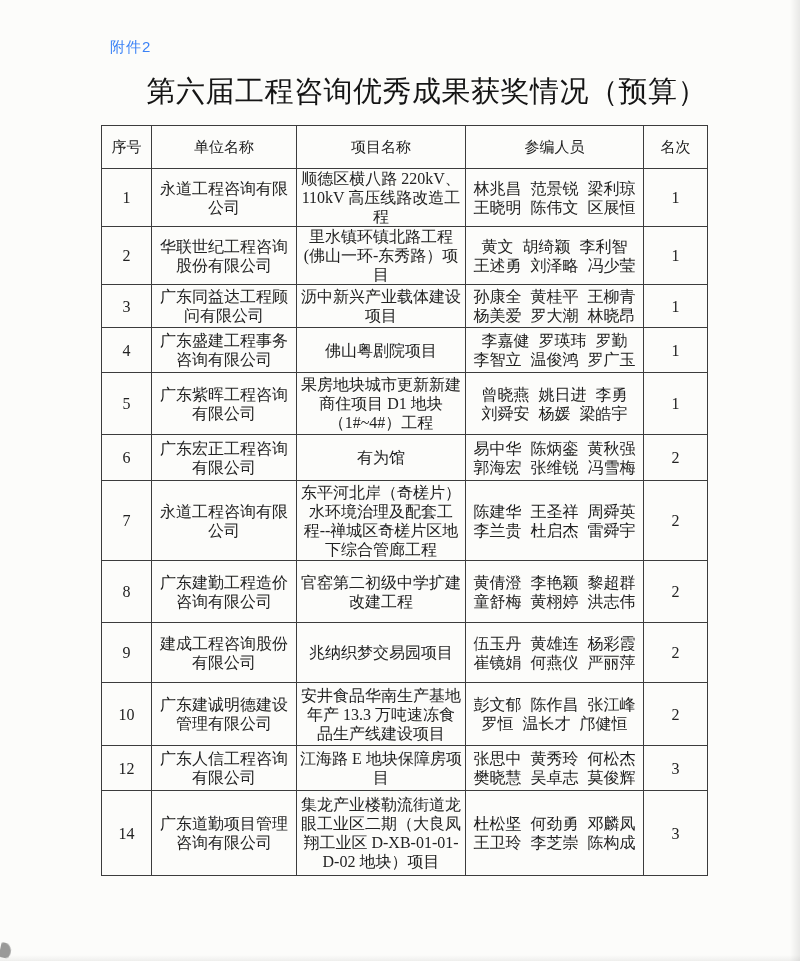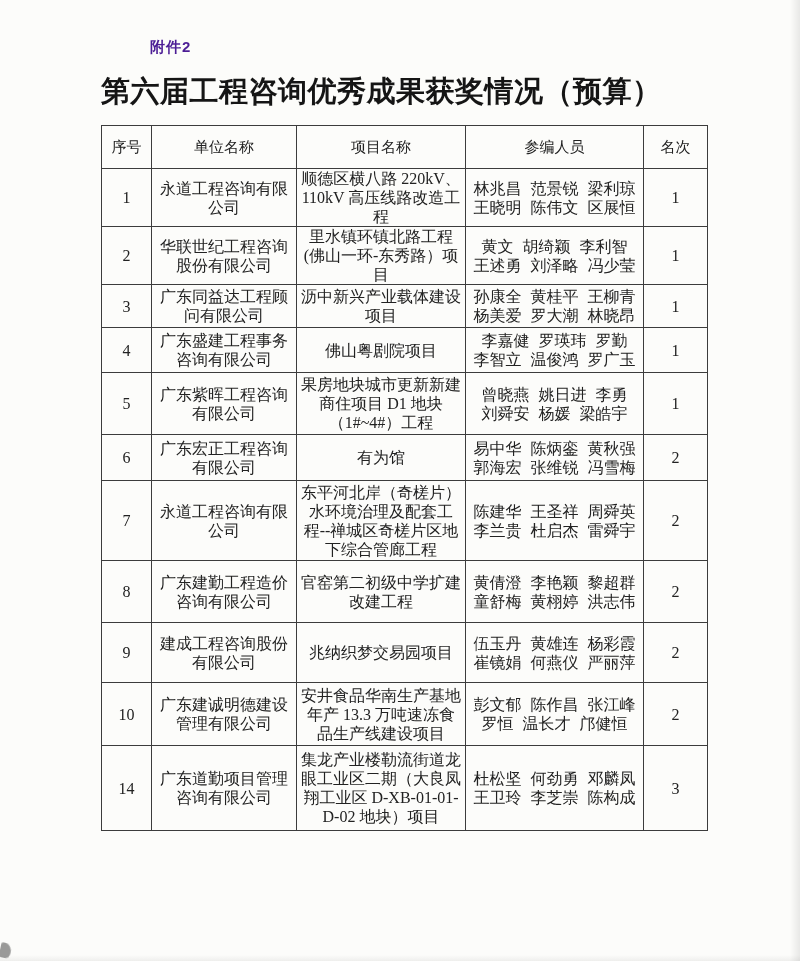--- a/index.html
+++ b/index.html
@@ -21,26 +21,26 @@
   }
   .corner-smudge{
     position:absolute;left:0;bottom:3px;width:11px;height:15px;
     background:#5a5a5a;opacity:.6;border-radius:2px 60% 40% 2px;
     transform:rotate(12deg);filter:blur(0.5px);
     pointer-events:none;
   }
   .attachment{
     position:absolute;left:110px;top:38px;
     font-family:"Liberation Sans","DejaVu Sans",sans-serif;
-    font-size:15px;font-weight:700;letter-spacing:1px;color:#4c1d95;margin-left:40px;
+    font-size:15px;font-weight:400;letter-spacing:1px;color:#3b82f6;
   }
   .doc-title{
     position:absolute;left:101px;top:72px;width:606px;
-    text-align:left;white-space:nowrap;
-    font-size:29px;font-weight:700;letter-spacing:0.5px;color:#151515;
+    text-align:right;white-space:nowrap;
+    font-size:29px;font-weight:400;letter-spacing:0.5px;color:#151515;
   }
   table.awards{
     position:absolute;left:101px;top:125px;width:606px;
     border-collapse:collapse;table-layout:fixed;
   }
   table.awards th, table.awards td{
     border:1px solid #3c3c3c;
     text-align:center;vertical-align:middle;
     font-size:16px;line-height:19px;
     font-weight:normal;
@@ -171,20 +171,30 @@
       <tr style="height: 63px;">
         <td class="c-no">10</td>
         <td class="c-unit">广东建诚明德建设管理有限公司</td>
         <td class="c-proj">安井食品华南生产基地年产 13.3 万吨速冻食品生产线建设项目</td>
         <td class="c-part">
           <div class="pline">彭文郁 陈作昌 张江峰</div>
           <div class="pline">罗恒 温长才 邝健恒</div>
         </td>
         <td class="c-rank">2</td>
       </tr>
+      <tr style="height: 45px;">
+        <td class="c-no">12</td>
+        <td class="c-unit">广东人信工程咨询有限公司</td>
+        <td class="c-proj">江海路 E 地块保障房项目</td>
+        <td class="c-part">
+          <div class="pline">张思中 黄秀玲 何松杰</div>
+          <div class="pline">樊晓慧 吴卓志 莫俊辉</div>
+        </td>
+        <td class="c-rank">3</td>
+      </tr>
       <tr style="height: 85px;">
         <td class="c-no">14</td>
         <td class="c-unit">广东道勤项目管理咨询有限公司</td>
         <td class="c-proj">集龙产业楼勒流街道龙眼工业区二期（大良凤翔工业区 D-XB-01-01-D-02 地块）项目</td>
         <td class="c-part">
           <div class="pline">杜松坚 何劲勇 邓麟凤</div>
           <div class="pline">王卫玲 李芝崇 陈构成</div>
         </td>
         <td class="c-rank">3</td>
       </tr>

